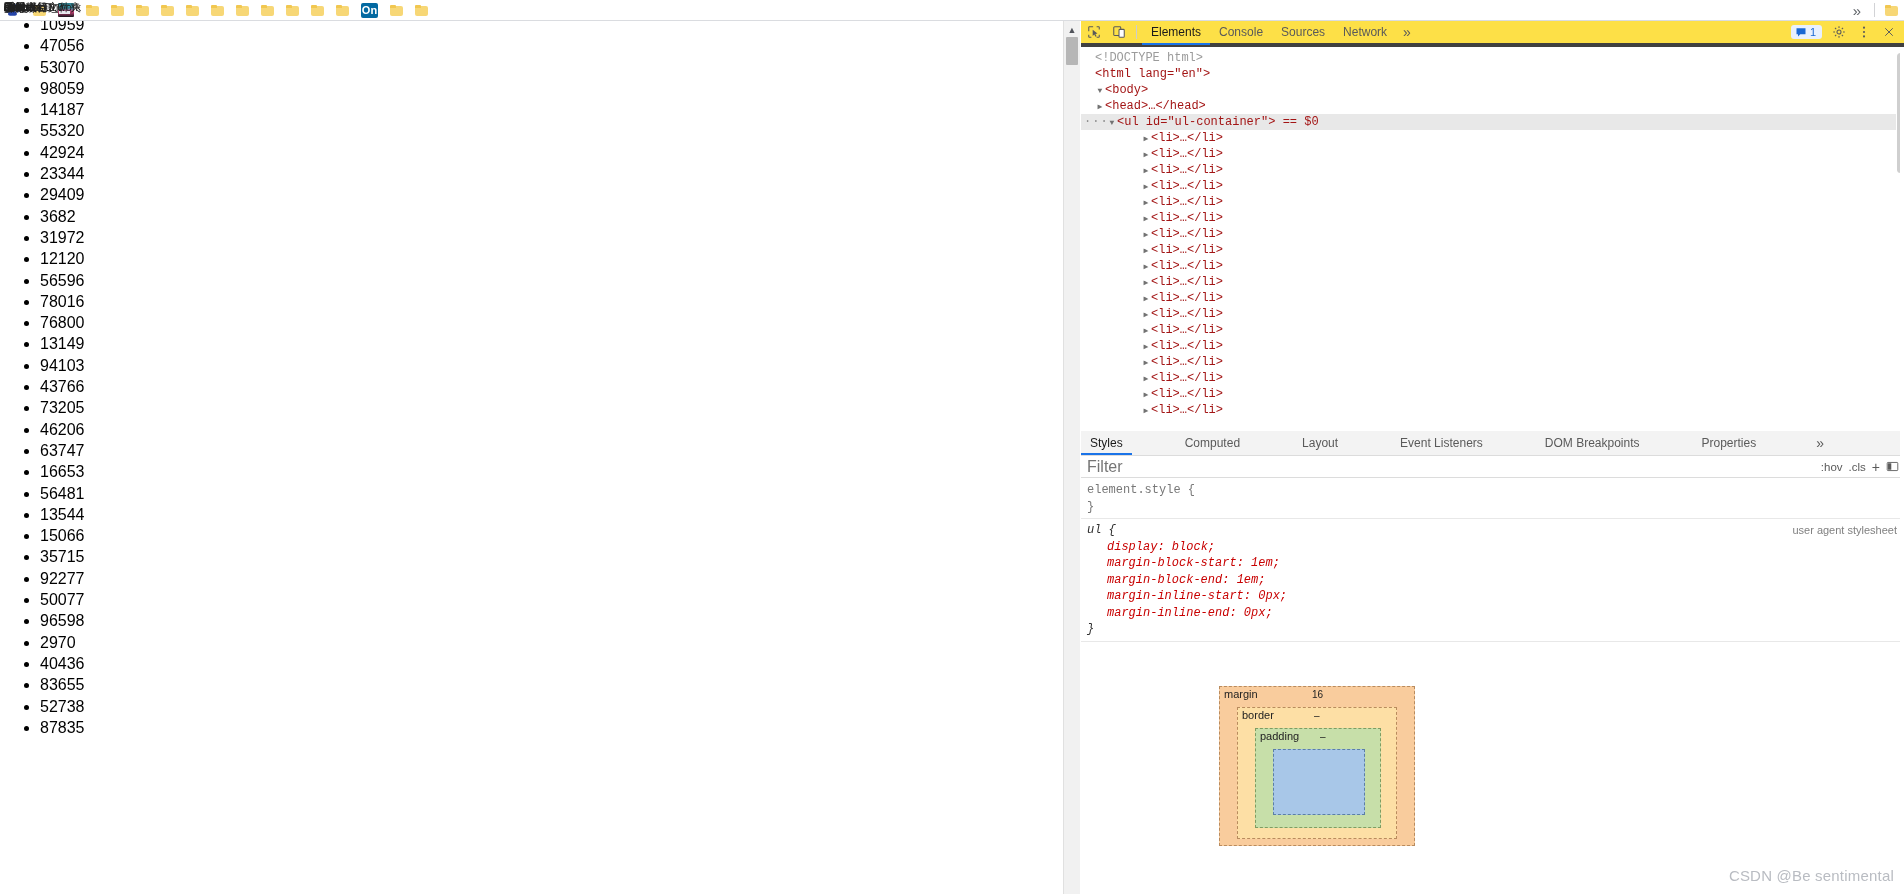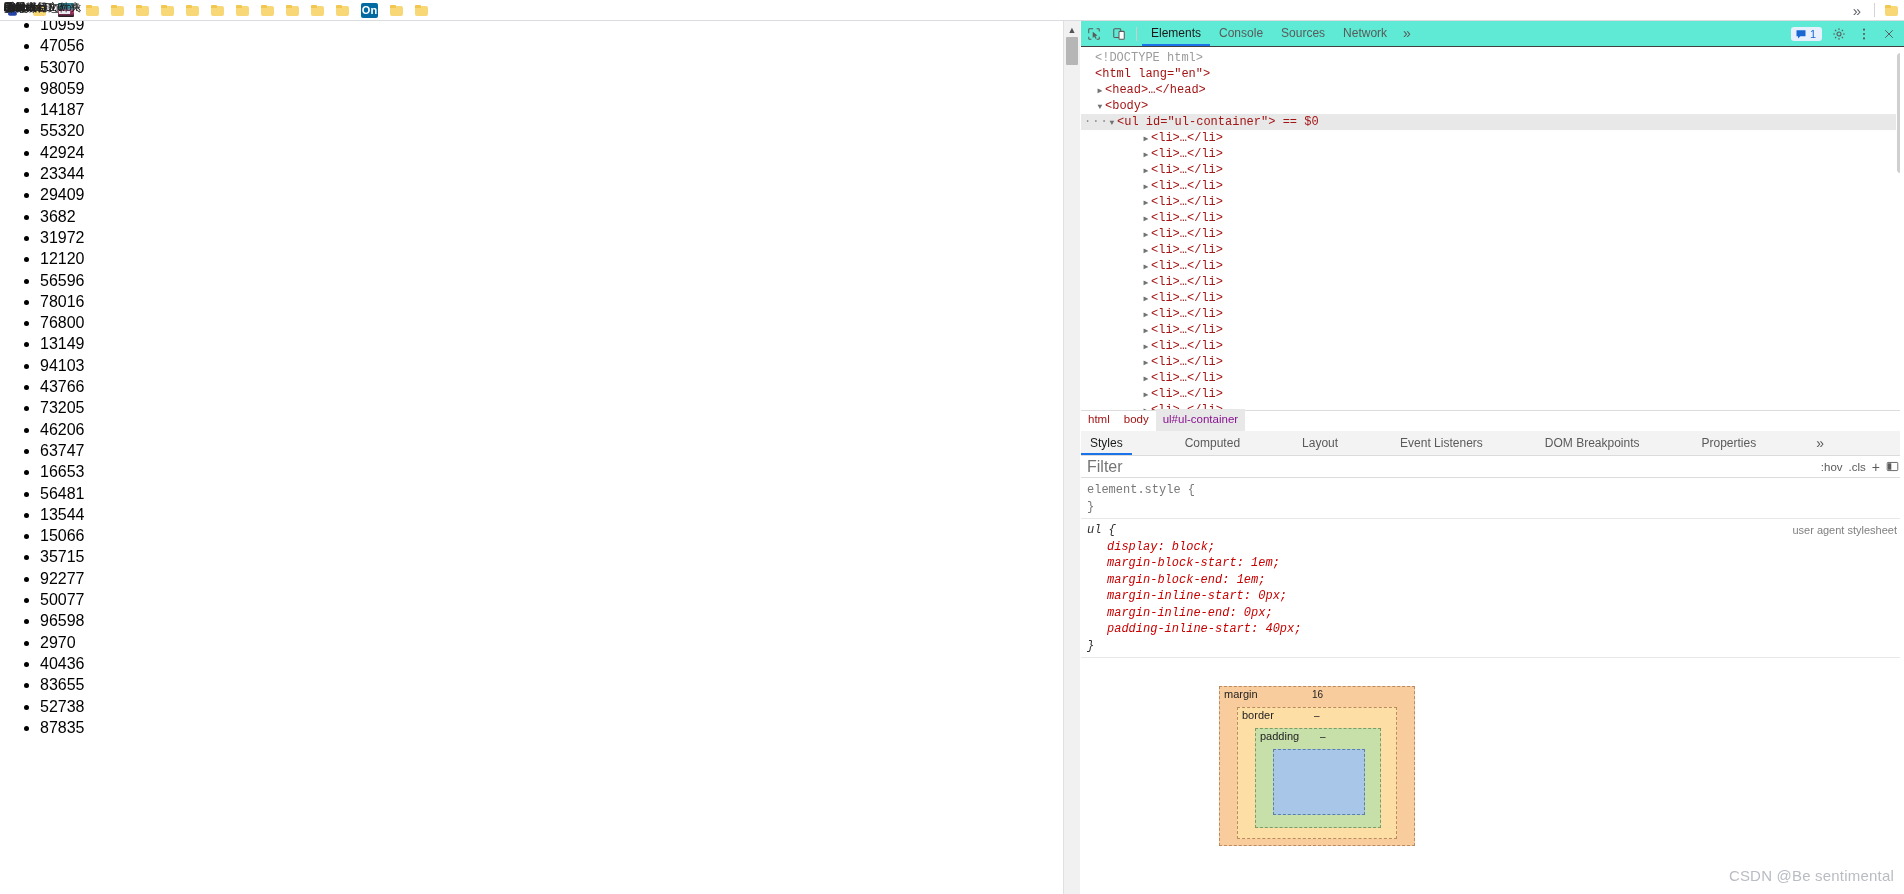--- a/index.html
+++ b/index.html
@@ -181,24 +181,24 @@
   #dt-inner {
     position: absolute;
     top: 0; left: 17px;
     width: 824px;
     height: 873px;
   }
 
   
   #dt-toolbar {
     height: 26px;
-    border-bottom: 1px solid #404040;
+    border-bottom: 4px solid #404040;
     display: flex;
     align-items: center;
-    background: #5eead4;
+    background: #fde047;
     box-sizing: border-box;
     position: relative;
   }
   .dt-icon-btn {
     width: 25px; height: 24px;
     display: flex; align-items: center; justify-content: center;
     cursor: default;
   }
   .dt-vsep {
     width: 1px; height: 14px;
@@ -685,25 +685,25 @@
 
       <div class="dom-row">
         <span class="tri"></span><span class="tok-doctype">&lt;!DOCTYPE html&gt;</span>
       </div>
 
       <div class="dom-row">
         <span class="tri"></span><span class="tok-tag">&lt;html lang="en"&gt;</span>
       </div>
 
       <div class="dom-row indent1">
+        <span class="tri">▼</span><span class="tok-tag">&lt;body&gt;</span>
+      </div>
+
+      <div class="dom-row indent1">
         <span class="tri">▶</span><span class="tok-tag">&lt;head&gt;…&lt;/head&gt;</span>
-      </div>
-
-      <div class="dom-row indent1">
-        <span class="tri">▼</span><span class="tok-tag">&lt;body&gt;</span>
       </div>
 
       <div class="dom-row indent2 selected">
         <span class="ellipsis-dots">···</span>
         <span class="tri">▼</span><span class="tok-tag">&lt;ul id="ul-container"&gt; == $0</span>
       </div>
 
       <div class="dom-row indent3"><span class="tri">▶</span><span class="tok-tag">&lt;li&gt;…&lt;/li&gt;</span></div>
       <div class="dom-row indent3"><span class="tri">▶</span><span class="tok-tag">&lt;li&gt;…&lt;/li&gt;</span></div>
       <div class="dom-row indent3"><span class="tri">▶</span><span class="tok-tag">&lt;li&gt;…&lt;/li&gt;</span></div>
@@ -722,25 +722,20 @@
       <div class="dom-row indent3"><span class="tri">▶</span><span class="tok-tag">&lt;li&gt;…&lt;/li&gt;</span></div>
       <div class="dom-row indent3"><span class="tri">▶</span><span class="tok-tag">&lt;li&gt;…&lt;/li&gt;</span></div>
       <div class="dom-row indent3"><span class="tri">▶</span><span class="tok-tag">&lt;li&gt;…&lt;/li&gt;</span></div>
 
     </div>
 
     <div id="dom-tree-scroll">
       <div class="thumb"></div>
     </div>
 
-    <div id="dt-breadcrumb">
-      <div class="crumb">html</div>
-      <div class="crumb">body</div>
-      <div class="crumb sel">ul#ul-container</div>
-    </div>
 
     <div id="dt-styles-tabs">
       <div class="dt-tab active">Styles</div>
       <div class="dt-tab">Computed</div>
       <div class="dt-tab">Layout</div>
       <div class="dt-tab">Event Listeners</div>
       <div class="dt-tab">DOM Breakpoints</div>
       <div class="dt-tab">Properties</div>
       <div class="dt-more">»</div>
     </div>
@@ -768,21 +763,20 @@
       </div>
 
       <div class="rule-block">
         <div class="rule-origin">user agent stylesheet</div>
         <div class="rule-sel ua">ul {</div>
         <div class="decl"><span>display</span>: <span class="val">block</span>;</div>
         <div class="decl"><span>margin-block-start</span>: <span class="val">1em</span>;</div>
         <div class="decl"><span>margin-block-end</span>: <span class="val">1em</span>;</div>
         <div class="decl"><span>margin-inline-start</span>: <span class="val">0px</span>;</div>
         <div class="decl"><span>margin-inline-end</span>: <span class="val">0px</span>;</div>
-        <div class="decl"><span>padding-inline-start</span>: <span class="val">40px</span>;</div>
         <div class="rule-sel ua">}</div>
       </div>
     </div>
 
     <div id="dt-boxmodel">
       <div class="bm-margin">
         <span class="bm-label">margin</span>
         <span class="bm-val" style="left:92px; top:2px;">16</span>
 
         <div class="bm-border">

